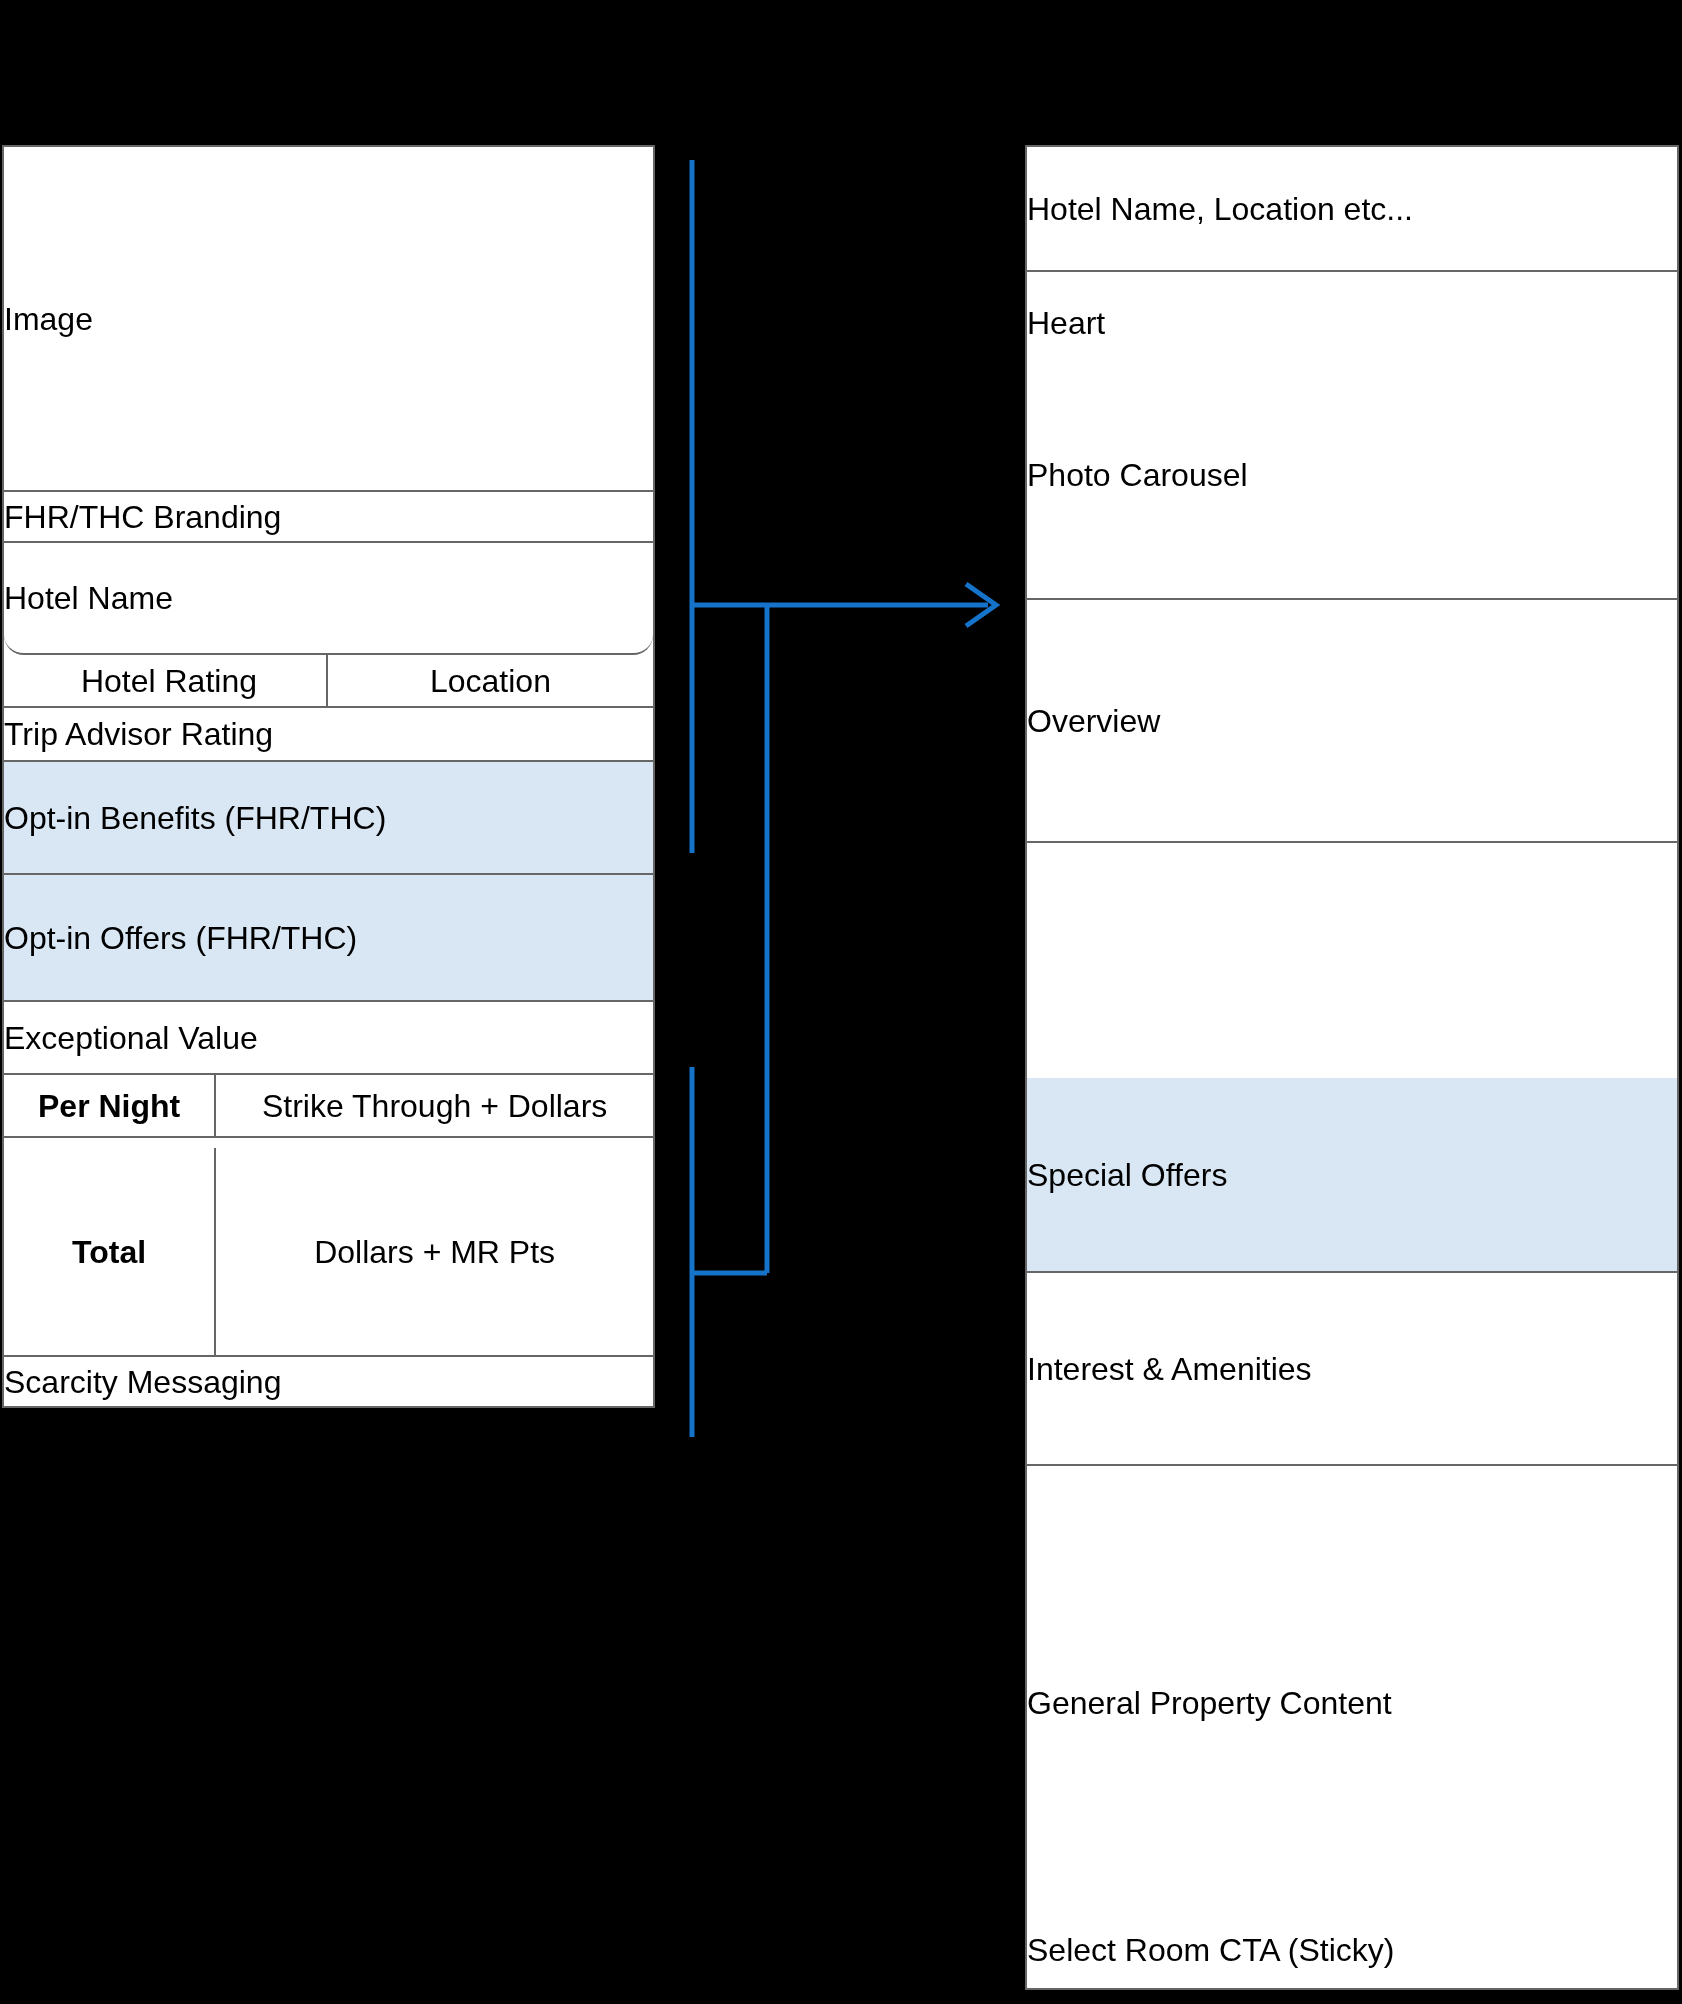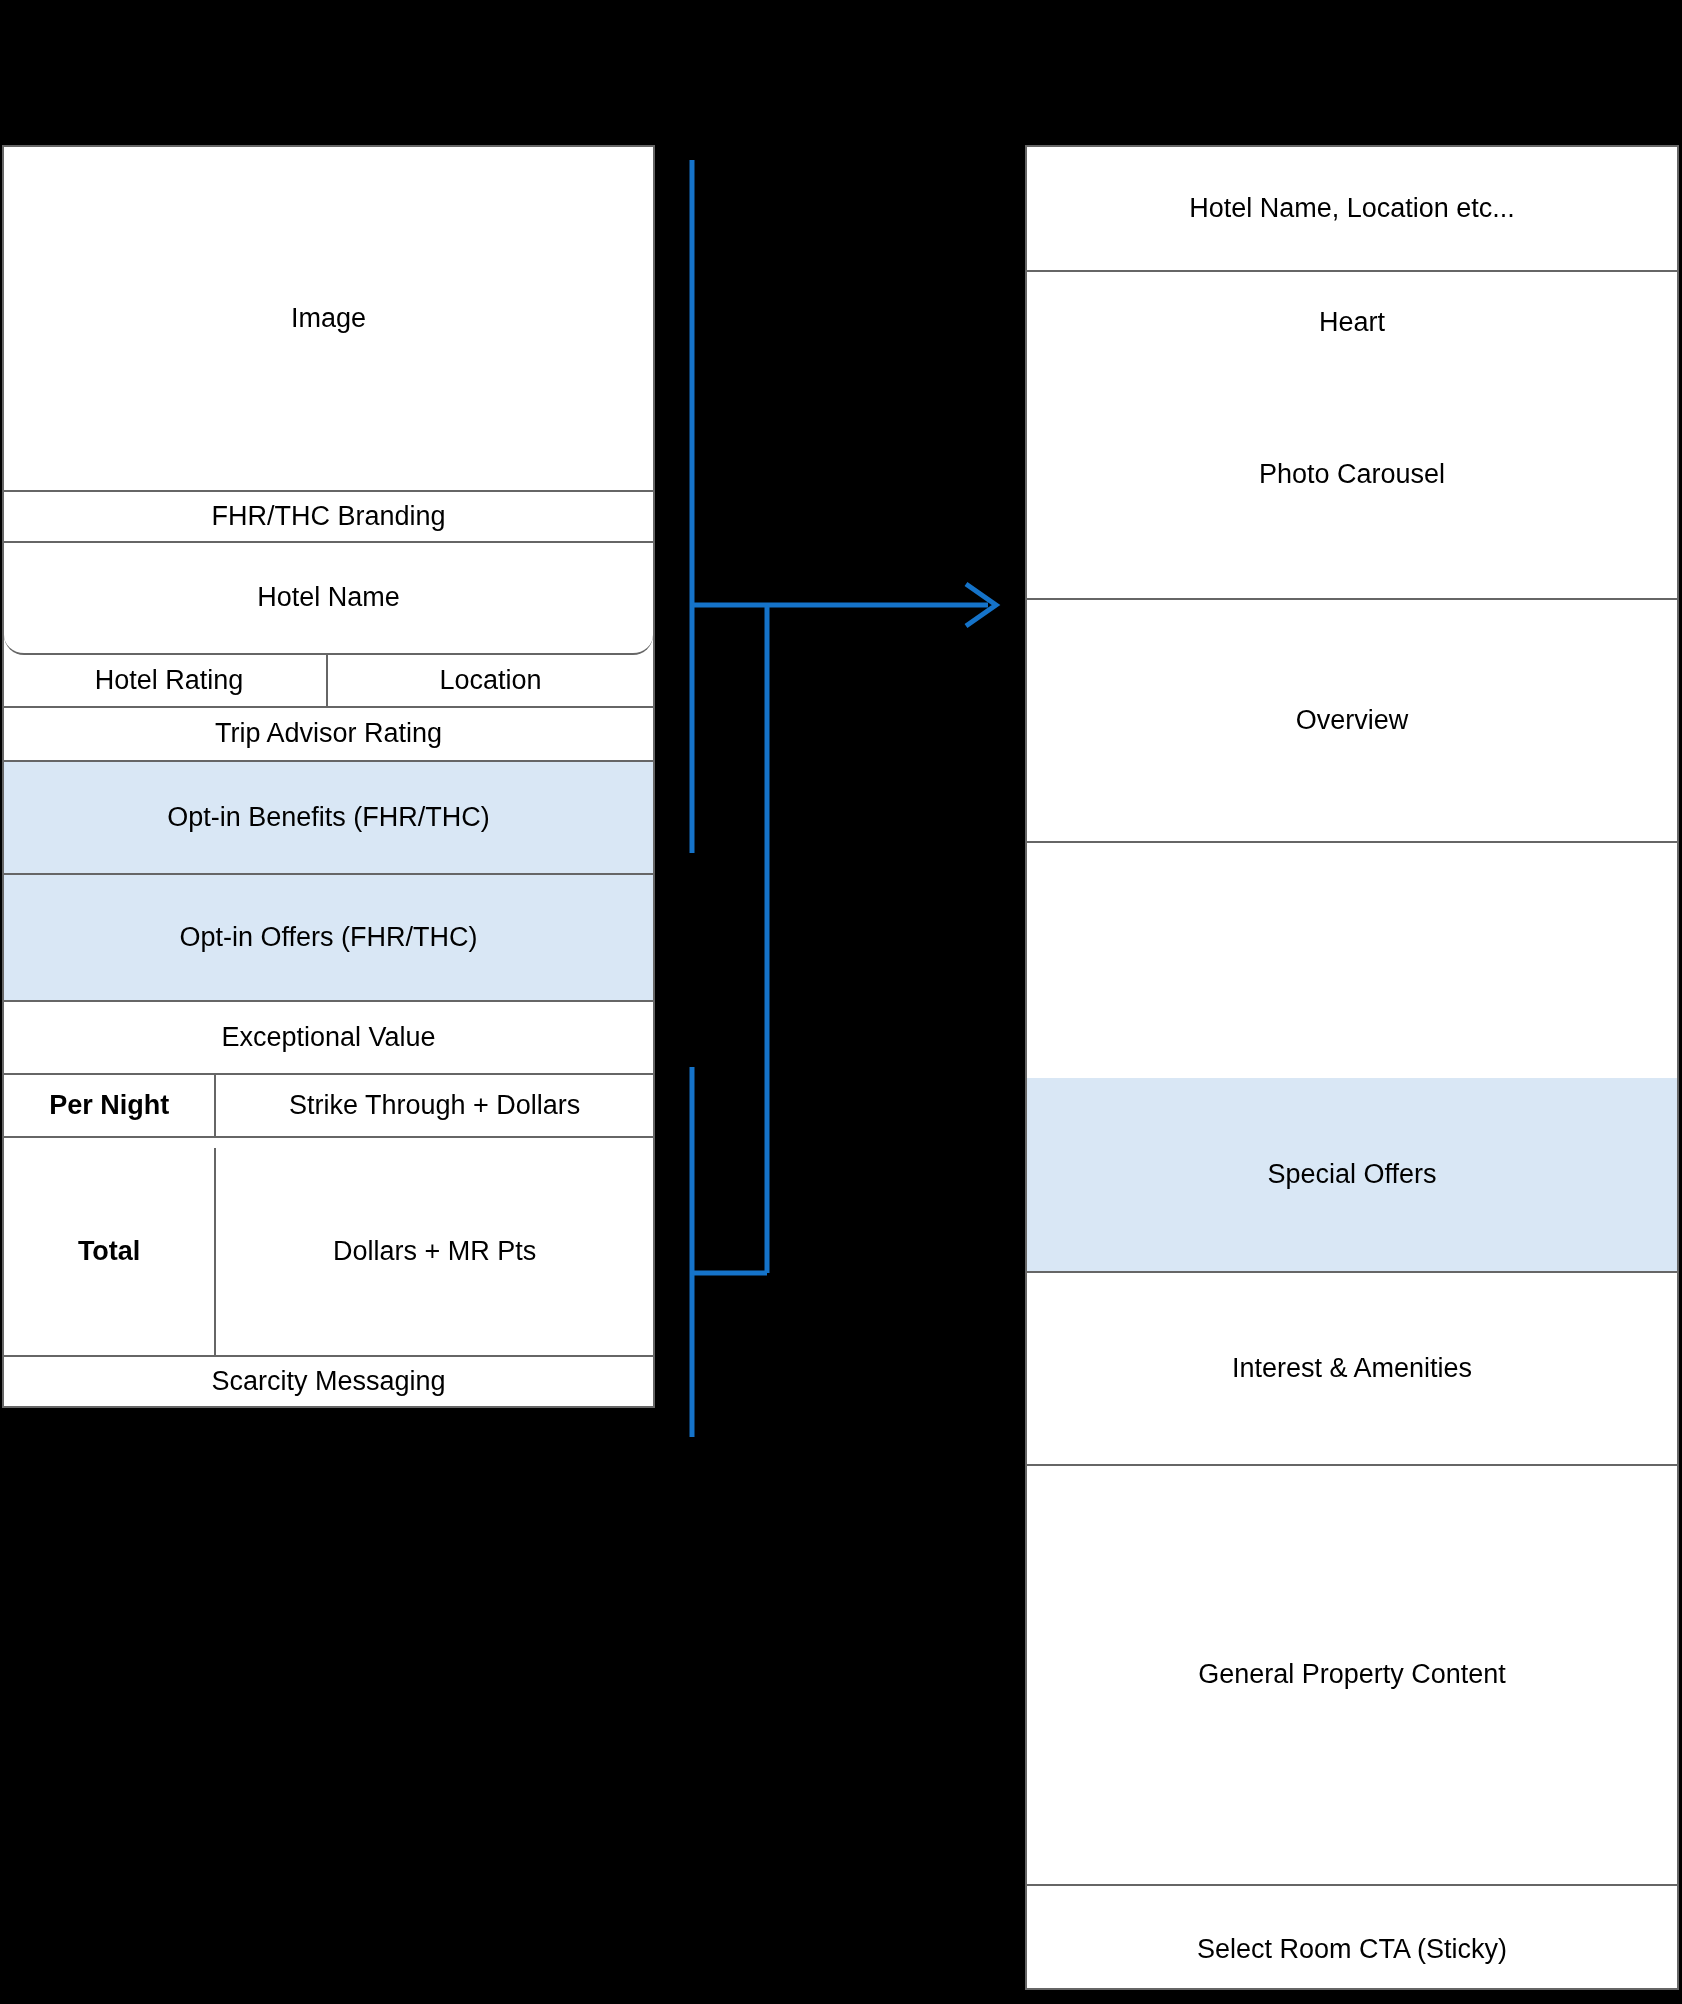--- a/index.html
+++ b/index.html
@@ -23,23 +23,23 @@
     position:absolute;
     background:var(--box-fill);
     border:2px solid var(--border);
   }
   #left-panel{left:2px;top:145px;width:653px;height:1263px;}
   #right-panel{left:1025px;top:145px;width:654px;height:1845px;}
   .row{
     position:absolute;left:0;right:0;
     background:var(--box-fill);
     border-bottom:2px solid var(--border);
-    display:flex;align-items:center;justify-content:center;
+    display:flex;align-items:center;
     text-align:center;
-    font-size:27px;line-height:1.25;
+    font-size:32px;line-height:1.25;
   }
   .row.last{border-bottom:none;}
   .row.highlight{background:var(--highlight-fill);}
   .cell{
     flex:0 0 auto;height:100%;
     display:flex;align-items:center;justify-content:center;
     text-align:center;
   }
   .cell.divided{border-left:2px solid var(--border);}
   .bold{font-weight:700;}
@@ -60,21 +60,21 @@
   .w-price-label{width:32.4%;}
   .w-price-value{width:67.6%;}
   
   .rr0{top:0;height:125px;}
   .rr1{top:125px;height:104px;}
   .rr2{top:205px;height:248px;}
   .rr3{top:453px;height:243px;}
   .rr4{top:696px;height:235px;}
   .rr5{top:931px;height:195px;}
   .rr6{top:1126px;height:193px;}
-  .rr7{top:1319px;height:420px;}
+  .rr7{top:1347px;height:420px;}
   .rr8{top:1764px;height:77px;}
   #connector-svg{
     position:absolute;left:0;top:0;
     pointer-events:none;
   }
 </style>
 </head>
 <body>
 
 <div id="left-panel" class="panel">

